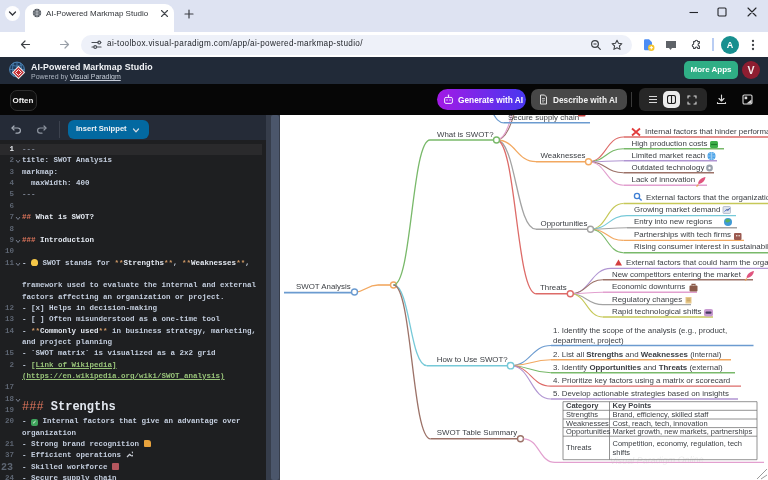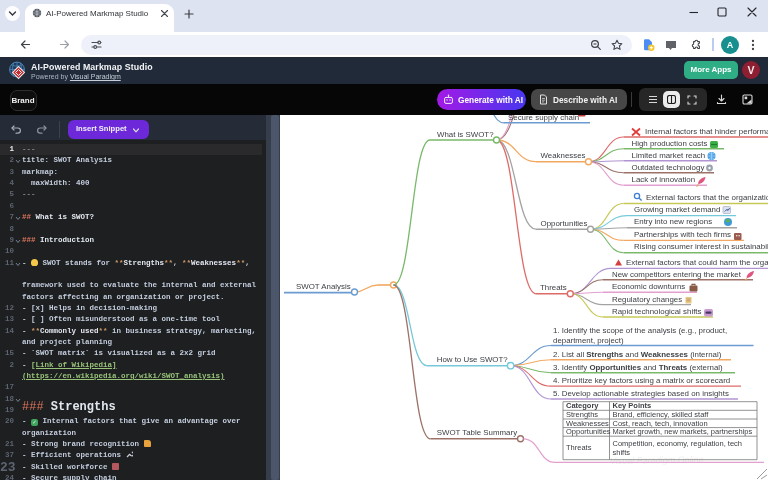--- a/index.html
+++ b/index.html
@@ -52,20 +52,21 @@
 <svg class="abs" style="left:97px;top:7px" width="11" height="11" viewBox="0 0 11 11">
       <path d="M9.3 5.5 a3.8 3.8 0 1 1 -1.2 -2.8" stroke="#3e4145" stroke-width="1.2" fill="none" stroke-linecap="round"></path>
       <path d="M9.6 0.8 L9.6 3.4 L7 3.4" fill="#3e4145"></path>
     </svg>
 <div class="abs" style="left:81px;top:3px;width:551px;height:20px;background:#eef1f9;border-radius:10px;"></div>
 <svg class="abs" style="left:91px;top:8px" width="11" height="10" viewBox="0 0 11 10">
       <path d="M1 2.5 H7 M9.5 2.5 H10 M1 7 H3 M5.5 7 H10" stroke="#4a4e55" stroke-width="1.2" stroke-linecap="round"></path>
       <circle cx="8.2" cy="2.5" r="1.4" fill="none" stroke="#4a4e55" stroke-width="1.1"></circle>
       <circle cx="4.2" cy="7" r="1.4" fill="none" stroke="#4a4e55" stroke-width="1.1"></circle>
     </svg>
+<div class="abs" style="left:107px;top:7px;font-size:8.2px;letter-spacing:.33px;color:#24272c;">ai-toolbox.visual-paradigm.com/app/ai-powered-markmap-studio/</div>
 <svg class="abs" style="left:590px;top:7px" width="12" height="12" viewBox="0 0 12 12">
       <circle cx="5" cy="5" r="3.4" fill="none" stroke="#3e4145" stroke-width="1.2"></circle>
       <path d="M7.6 7.6 L10.3 10.3" stroke="#3e4145" stroke-width="1.2" stroke-linecap="round"></path>
       <path d="M3.5 5 H6.5" stroke="#3e4145" stroke-width="1.1"></path>
     </svg>
 <svg class="abs" style="left:611px;top:7px" width="12" height="12" viewBox="0 0 12 12">
       <path d="M6 1.2 L7.5 4.3 L10.9 4.7 L8.4 7 L9.1 10.4 L6 8.7 L2.9 10.4 L3.6 7 L1.1 4.7 L4.5 4.3 Z" fill="none" stroke="#3e4145" stroke-width="1.05" stroke-linejoin="round"></path>
     </svg>
 <svg class="abs" style="left:642px;top:7px" width="13" height="12" viewBox="0 0 13 12">
       <path d="M2 1.5 a1.2 1.2 0 0 1 1.2-1.2 H7 l3 3 V10 a1.2 1.2 0 0 1-1.2 1.2 H3.2 A1.2 1.2 0 0 1 2 10 Z" fill="#4c8df5"></path>
@@ -96,21 +97,21 @@
         <rect x="9.4" y="10.4" width="4.2" height="4.2" fill="none" stroke="#fff" stroke-width=".9"></rect>
       </g>
 </svg>
 <div class="abs" style="left:31px;top:5px;font-size:8.8px;font-weight:bold;color:#f2f4f7;letter-spacing:.1px;">AI-Powered Markmap Studio</div>
 <div class="abs" style="left:31px;top:16px;font-size:7px;color:#aeb6c2;">Powered by <span style="text-decoration:underline;color:#c6cdd8;">Visual Paradigm</span></div>
 <div class="abs" style="left:684px;top:4px;width:54px;height:18px;background:#2fae85;border-radius:5px;color:#fff;font-size:8px;font-weight:bold;text-align:center;line-height:18px;">More Apps</div>
 <div class="abs" style="left:742px;top:3.5px;width:18px;height:18px;border-radius:50%;background:#8e1e31;color:#f5eaea;font-size:10.5px;font-weight:bold;text-align:center;line-height:18px;">V</div>
 </div>
 
 <div id="blacktoolbar" class="abs">
-<div class="abs" style="left:9.5px;top:5.5px;width:27px;height:21px;background:#0e0e0e;border:1px solid #2e2e2e;border-radius:7px;color:#f2f2f2;font-size:8px;font-weight:bold;text-align:center;line-height:19px;">Brand</div>
+<div class="abs" style="left:9.5px;top:5.5px;width:27px;height:21px;background:#0e0e0e;border:1px solid #2e2e2e;border-radius:7px;color:#f2f2f2;font-size:8px;font-weight:bold;text-align:center;line-height:19px;">Often</div>
 <div class="abs" style="left:437px;top:4.5px;width:89px;height:21px;background:linear-gradient(90deg,#a21ae5,#4837ef);border-radius:11px;"></div>
 <svg class="abs" style="left:443px;top:10px" width="11" height="11" viewBox="0 0 11 11">
       <rect x="1.6" y="3.4" width="7.8" height="6" rx="1.4" fill="none" stroke="#f2eaff" stroke-width="1"></rect>
       <path d="M5.5 3.2 V1.6" stroke="#f2eaff" stroke-width="1"></path>
       <circle cx="5.5" cy="1.3" r=".8" fill="#f2eaff"></circle>
       <circle cx="4" cy="6" r=".7" fill="#f2eaff"></circle>
       <circle cx="7" cy="6" r=".7" fill="#f2eaff"></circle>
     </svg>
 <div class="abs" style="left:458px;top:11px;font-size:8.3px;font-weight:bold;color:#fff;">Generate with AI</div>
 <div class="abs" style="left:531px;top:4.5px;width:96px;height:21px;background:#474747;border-radius:7px;"></div>
@@ -147,21 +148,21 @@
     <div class="abs" style="left:0;top:0;width:280px;height:24.7px;background:#252b37;"></div>
 <svg class="abs" style="left:11px;top:10px" width="11" height="9" viewBox="0 0 11 9">
       <path d="M3 1 L1 3 L3 5" stroke="#a6adb8" stroke-width="1.2" fill="none" stroke-linecap="round" stroke-linejoin="round"></path>
       <path d="M1.2 3 H6.8 a2.6 2.6 0 0 1 0 5.2 H5" stroke="#a6adb8" stroke-width="1.2" fill="none" stroke-linecap="round"></path>
     </svg>
 <svg class="abs" style="left:36px;top:10px" width="11" height="9" viewBox="0 0 11 9">
       <path d="M8 1 L10 3 L8 5" stroke="#8d949f" stroke-width="1.2" fill="none" stroke-linecap="round" stroke-linejoin="round"></path>
       <path d="M9.8 3 H4.2 a2.6 2.6 0 0 0 0 5.2 H6" stroke="#8d949f" stroke-width="1.2" fill="none" stroke-linecap="round"></path>
     </svg>
 <div class="abs" style="left:59px;top:6px;width:1px;height:17px;background:#3c424e;"></div>
-<div class="abs" style="left:68px;top:5px;width:81px;height:18.5px;background:#6d28d9;border-radius:6px;color:#f0f2f5;font-size:7.6px;font-weight:bold;line-height:18.5px;text-align:left;padding-left:8px;">Insert Snippet</div>
+<div class="abs" style="left:68px;top:5px;width:81px;height:18.5px;background:#0369a1;border-radius:6px;color:#f0f2f5;font-size:7.6px;font-weight:bold;line-height:18.5px;text-align:left;padding-left:8px;">Insert Snippet</div>
 <svg class="abs" style="left:132px;top:11.5px" width="8" height="7" viewBox="0 0 8 7">
       <path d="M1.5 2 L4 4.8 L6.5 2" stroke="#d8dce2" stroke-width="1.2" fill="none" stroke-linecap="round" stroke-linejoin="round"></path>
     </svg>
 <div class="abs" style="left:0;top:29.0px;width:262px;height:11.4px;background:#2a2a2c;"></div>
 <div class="abs mono" style="left:0;top:29.0px;width:14px;text-align:right;font-size:7.5px;font-weight:bold;color:#e8ebf0;line-height:11.35px;">1</div>
 <div class="abs mono" style="left:22px;top:29.0px;font-size:7.5px;font-weight:bold;color:#c3cddd;line-height:11.35px;white-space:nowrap;"><span style="color:#7e8695">---</span></div>
 <div class="abs mono" style="left:0;top:40.4px;width:14px;text-align:right;font-size:7.5px;font-weight:bold;color:#5d6572;line-height:11.35px;">2</div>
 <svg class="abs" style="left:15px;top:44.4px" width="6" height="5" viewBox="0 0 6 5">
       <path d="M1 1 L3 3.5 L5 1" stroke="#788090" stroke-width="1" fill="none"></path>
     </svg>
@@ -213,21 +214,21 @@
 <div class="abs mono" style="left:0;top:290.1px;width:14px;text-align:right;font-size:7.5px;font-weight:bold;color:#5d6572;line-height:11.35px;">19</div>
 <div class="abs mono" style="left:0;top:301.4px;width:14px;text-align:right;font-size:7.5px;font-weight:bold;color:#5d6572;line-height:11.35px;">20</div>
 <div class="abs mono" style="left:22px;top:301.4px;font-size:7.5px;font-weight:bold;color:#c3cddd;line-height:11.35px;white-space:nowrap;">- <span style="display:inline-block;width:7px;height:7px;border-radius:2px;background:#3fa45c;vertical-align:-1px;color:#fff;font-size:6px;line-height:7px;text-align:center;font-weight:bold;">✓</span> Internal factors that give an advantage over</div>
 <div class="abs mono" style="left:22px;top:312.8px;font-size:7.5px;font-weight:bold;color:#c3cddd;line-height:11.35px;white-space:nowrap;">organization</div>
 <div class="abs mono" style="left:0;top:324.1px;width:14px;text-align:right;font-size:7.5px;font-weight:bold;color:#5d6572;line-height:11.35px;">21</div>
 <div class="abs mono" style="left:22px;top:324.1px;font-size:7.5px;font-weight:bold;color:#c3cddd;line-height:11.35px;white-space:nowrap;">- Strong brand recognition <span style="display:inline-block;width:7px;height:7px;background:#e8a33d;border-radius:1px 3px 1px 1px;vertical-align:-1px;"></span></div>
 <div class="abs mono" style="left:0;top:335.4px;width:14px;text-align:right;font-size:7.5px;font-weight:bold;color:#5d6572;line-height:11.35px;">37</div>
 <div class="abs mono" style="left:22px;top:335.4px;font-size:7.5px;font-weight:bold;color:#c3cddd;line-height:11.35px;white-space:nowrap;">- Efficient operations <span style="display:inline-block;width:7px;height:7px;vertical-align:-1px;"><svg width="7" height="7" viewBox="0 0 7 7">
           <path d="M1 6 L4 3 M4 3 a1.8 1.8 0 1 0 1.8-1.8" stroke="#c8cdd6" stroke-width="1.2" fill="none"></path>
         </svg></span></div>
-<div class="abs mono" style="left:0;top:346.8px;width:14px;text-align:center;font-size:13px;font-weight:bold;color:#5d6572;line-height:11.35px;">23</div>
+<div class="abs mono" style="left:0;top:346.8px;width:14px;text-align:center;font-size:10px;font-weight:bold;color:#5d6572;line-height:11.35px;">23</div>
 <div class="abs mono" style="left:22px;top:346.8px;font-size:7.5px;font-weight:bold;color:#c3cddd;line-height:11.35px;white-space:nowrap;">- Skilled workforce <span style="display:inline-block;width:7px;height:7px;background:#b5575e;border-radius:1px;vertical-align:-1px;"></span></div>
 <div class="abs mono" style="left:0;top:358.1px;width:14px;text-align:right;font-size:7.5px;font-weight:bold;color:#5d6572;line-height:11.35px;">24</div>
 <div class="abs mono" style="left:22px;top:358.1px;font-size:7.5px;font-weight:bold;color:#c3cddd;line-height:11.35px;white-space:nowrap;">- Secure supply chain</div>
 <div class="abs" style="left:266px;top:0;width:14px;height:365px;background:#363d4b;"></div>
 <div class="abs" style="left:271px;top:0px;width:8px;height:365px;background:#4b566b;border-radius:2px;"></div>
   </div>
 
 <div id="canvas" class="abs">
     <svg width="488" height="365" viewBox="280 115 488 365" style="position:absolute;left:0;top:0;" xmlns="http://www.w3.org/2000/svg">
 <line x1="284.0" y1="292.7" x2="354.5" y2="292.7" stroke="#6b9bd0" stroke-width="1.8"></line>

